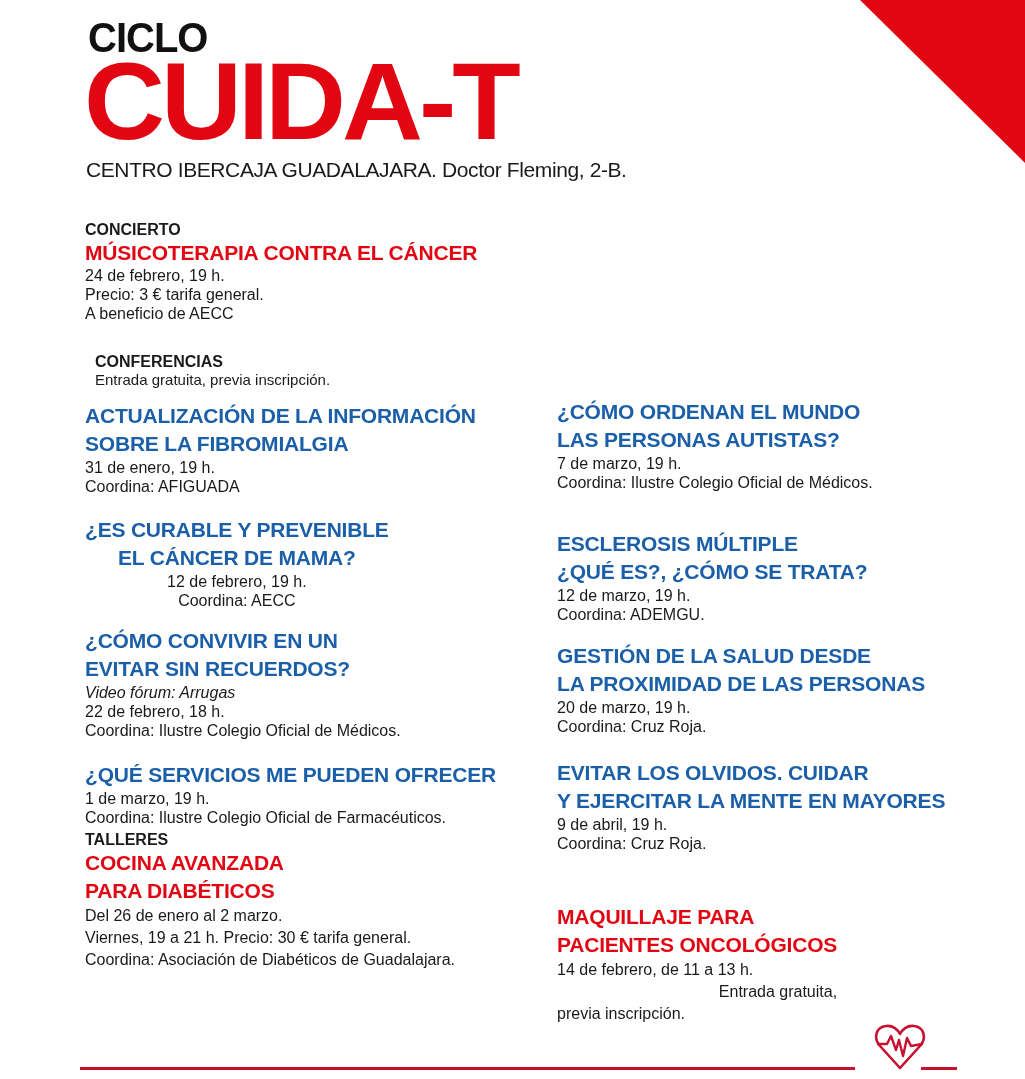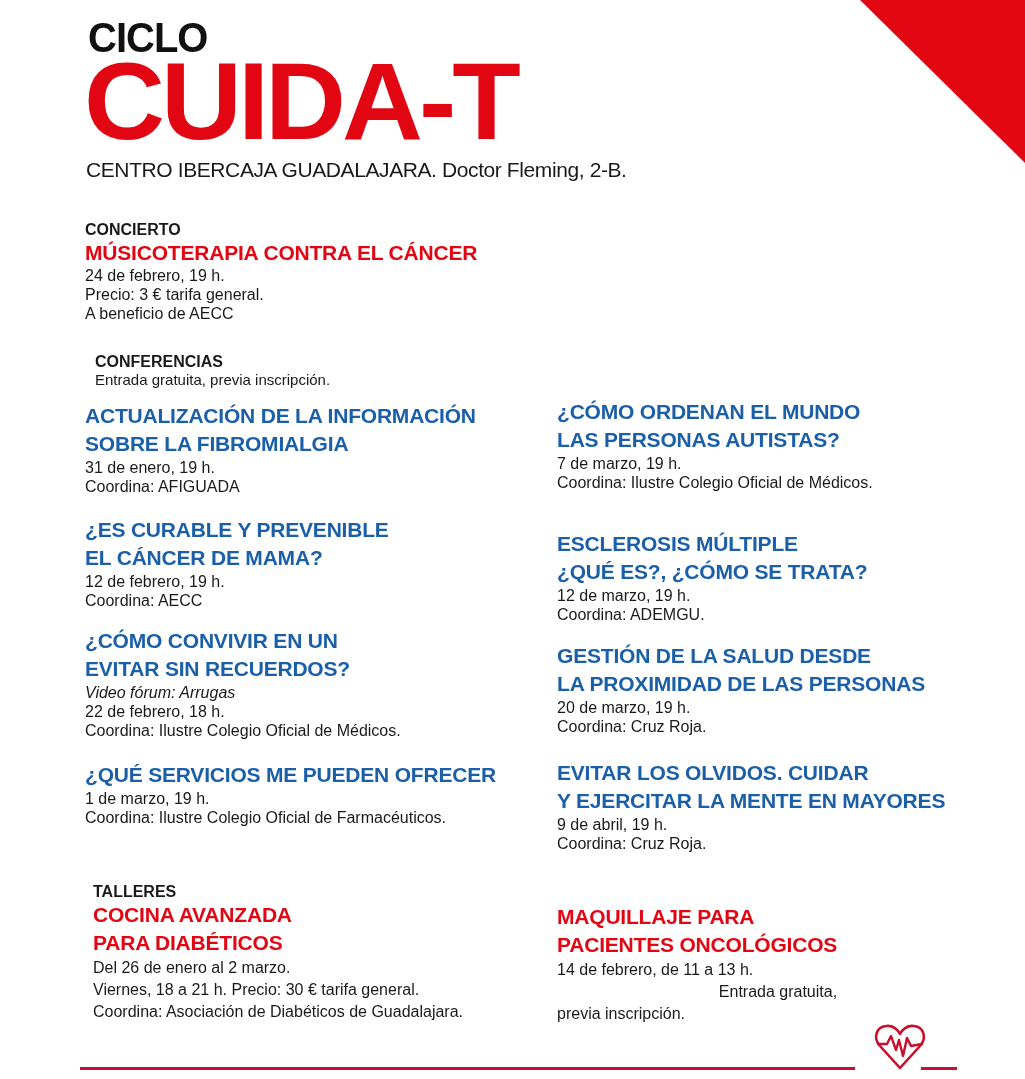--- a/index.html
+++ b/index.html
@@ -64,21 +64,21 @@
   <div class="sec-sub">Entrada gratuita, previa inscripción.</div>
 </div>
 
 <div class="block" style="left:85px; top:402px;">
   <div class="title-blue">ACTUALIZACIÓN DE LA INFORMACIÓN</div>
   <div class="title-blue">SOBRE LA FIBROMIALGIA</div>
   <div class="line">31 de enero, 19 h.</div>
   <div class="line">Coordina: AFIGUADA</div>
 </div>
 
-<div class="block" style="left:85px; top:516px;">
+<div class="block" style="left:85px; top:516px;text-align:center;">
   <div class="title-blue">¿ES CURABLE Y PREVENIBLE</div>
   <div class="title-blue">EL CÁNCER DE MAMA?</div>
   <div class="line">12 de febrero, 19 h.</div>
   <div class="line">Coordina: AECC</div>
 </div>
 
 <div class="block" style="left:85px; top:627px;">
   <div class="title-blue">¿CÓMO CONVIVIR EN UN</div>
   <div class="title-blue">EVITAR SIN RECUERDOS?</div>
   <div class="line italic">Video fórum: Arrugas</div>
@@ -113,26 +113,26 @@
   <div class="line">Coordina: Cruz Roja.</div>
 </div>
 
 <div class="block" style="left:557px; top:759px;">
   <div class="title-blue">EVITAR LOS OLVIDOS. CUIDAR</div>
   <div class="title-blue">Y EJERCITAR LA MENTE EN MAYORES</div>
   <div class="line">9 de abril, 19 h.</div>
   <div class="line">Coordina: Cruz Roja.</div>
 </div>
 
-<div class="block" style="left:85px; top:882px;margin-left:8px;">
+<div class="block" style="left:85px; top:830px;">
   <div class="sec-label">TALLERES</div>
   <div class="title-red">COCINA AVANZADA</div>
   <div class="title-red">PARA DIABÉTICOS</div>
   <div class="line" style="line-height:22px;">Del 26 de enero al 2 marzo.</div>
-  <div class="line" style="line-height:22px;">Viernes, 18 a 21 h. Precio: 30 € tarifa general.</div>
+  <div class="line" style="line-height:22px;">Viernes, 19 a 21 h. Precio: 30 € tarifa general.</div>
   <div class="line" style="line-height:22px;">Coordina: Asociación de Diabéticos de Guadalajara.</div>
 </div>
 
 <div class="block" style="left:557px; top:903px;">
   <div class="title-red">MAQUILLAJE PARA</div>
   <div class="title-red">PACIENTES ONCOLÓGICOS</div>
   <div class="line" style="line-height:22px;">14 de febrero, de 11 a 13 h.</div>
   <div class="line" style="line-height:22px;text-align:right;">Entrada gratuita,</div>
   <div class="line" style="line-height:22px;">previa inscripción.</div>
 </div>

